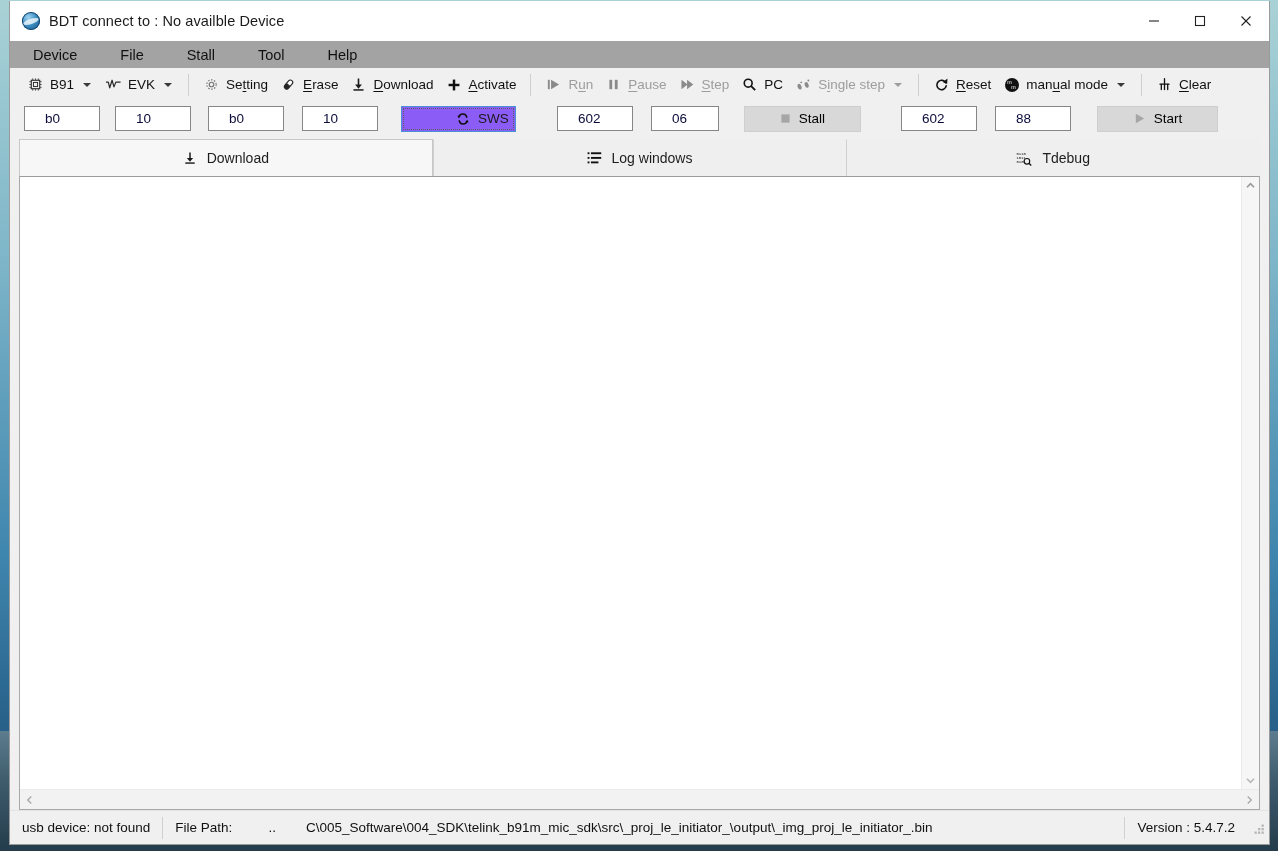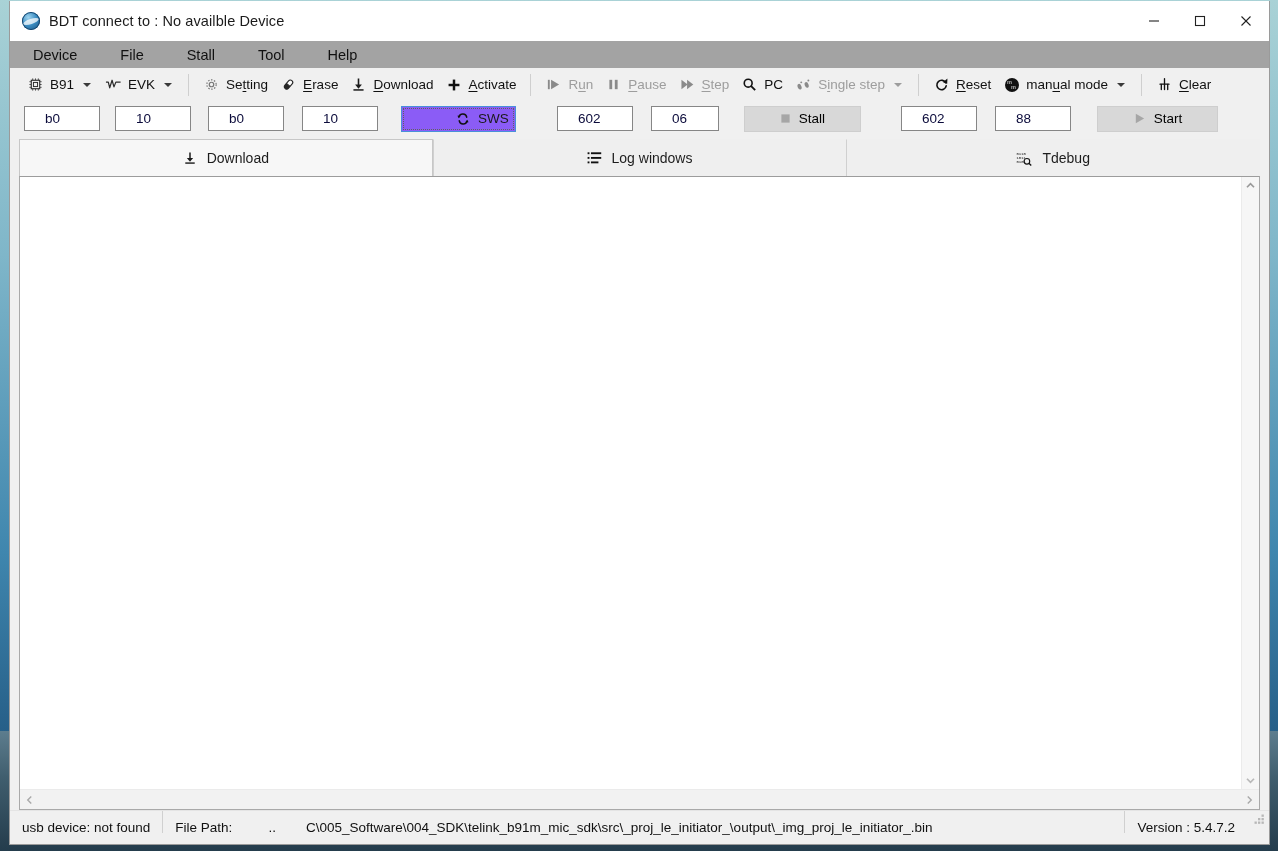--- a/index.html
+++ b/index.html
@@ -296,21 +296,21 @@
     color: #a3a3a3;
     font-size: 11px;
   }
   .hscroll .sb-arrow { width: 19px; height: 19px; }
 
   
   .statusbar {
     height: 33px;
     background: #f0f0f0;
     display: flex;
-    align-items: flex-start;
+    align-items: center;
     flex: none;
     font-size: 13.5px;
     color: #111;
     border-top: 1px solid #e4e4e4;
   }
   .sb-cell {
     display: flex;
     align-items: center;
     height: 100%;
     padding: 0 12px;

